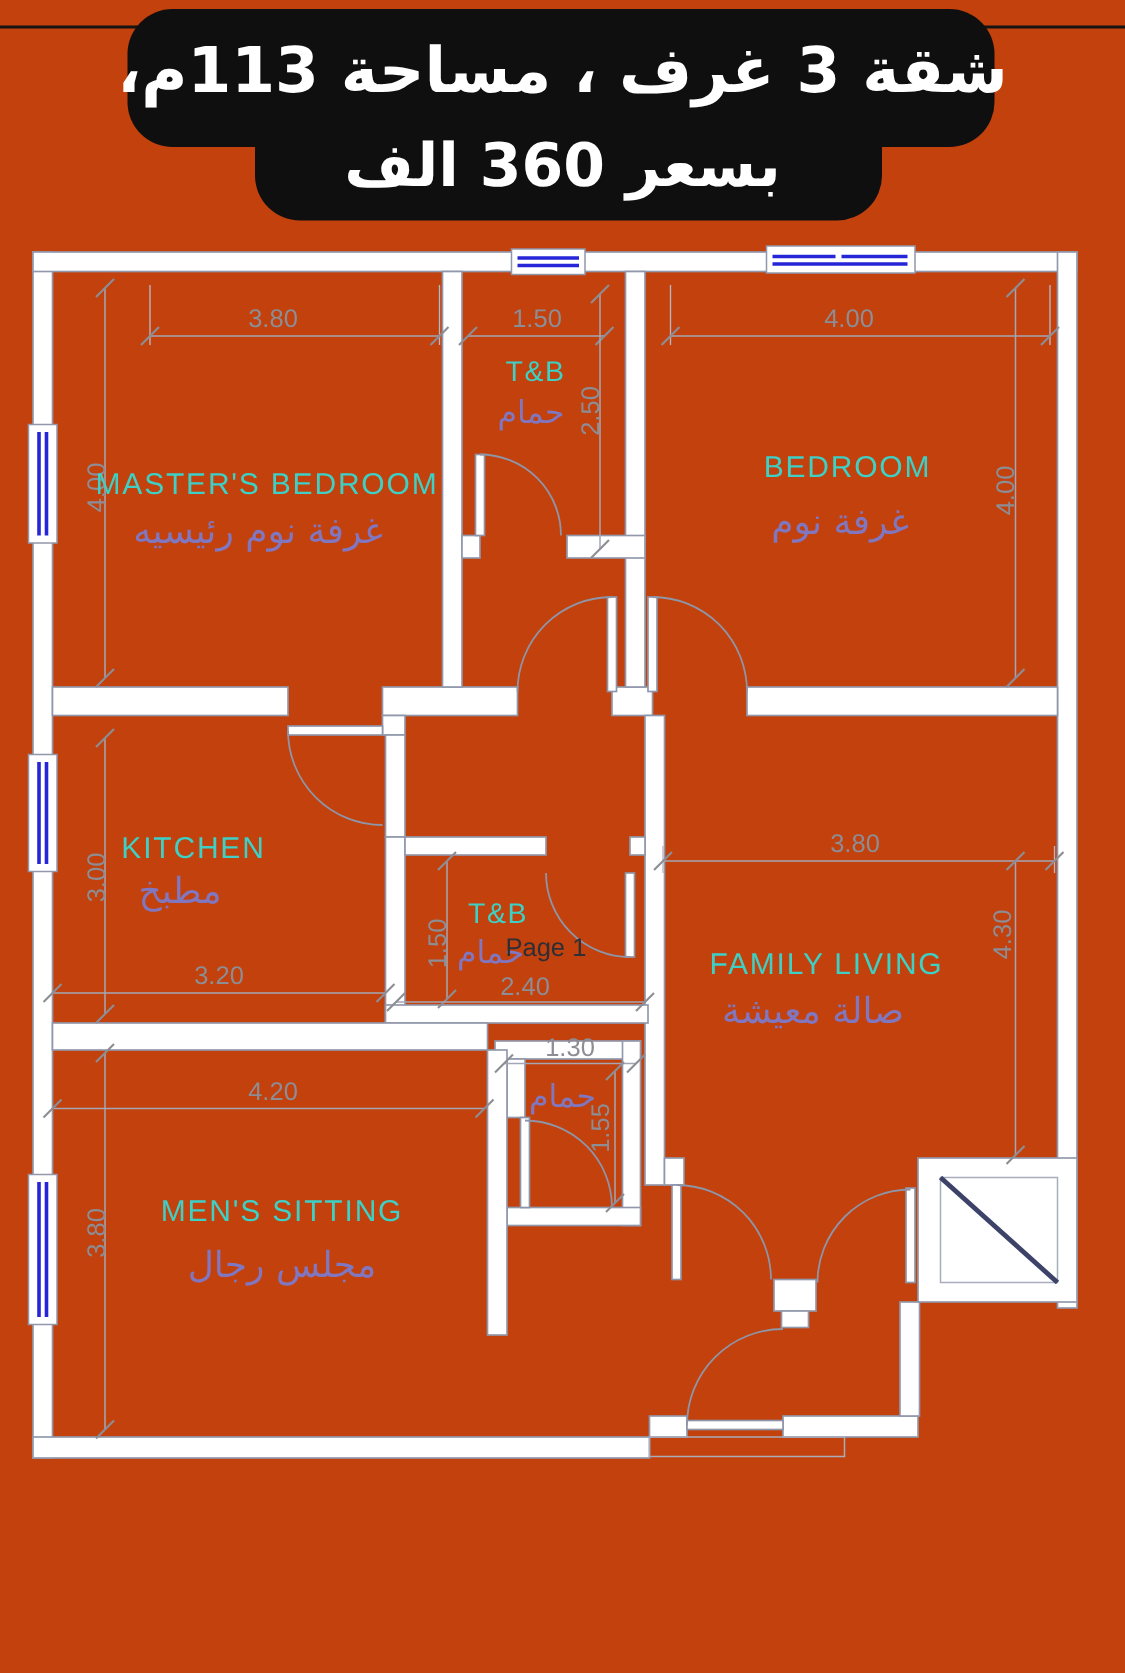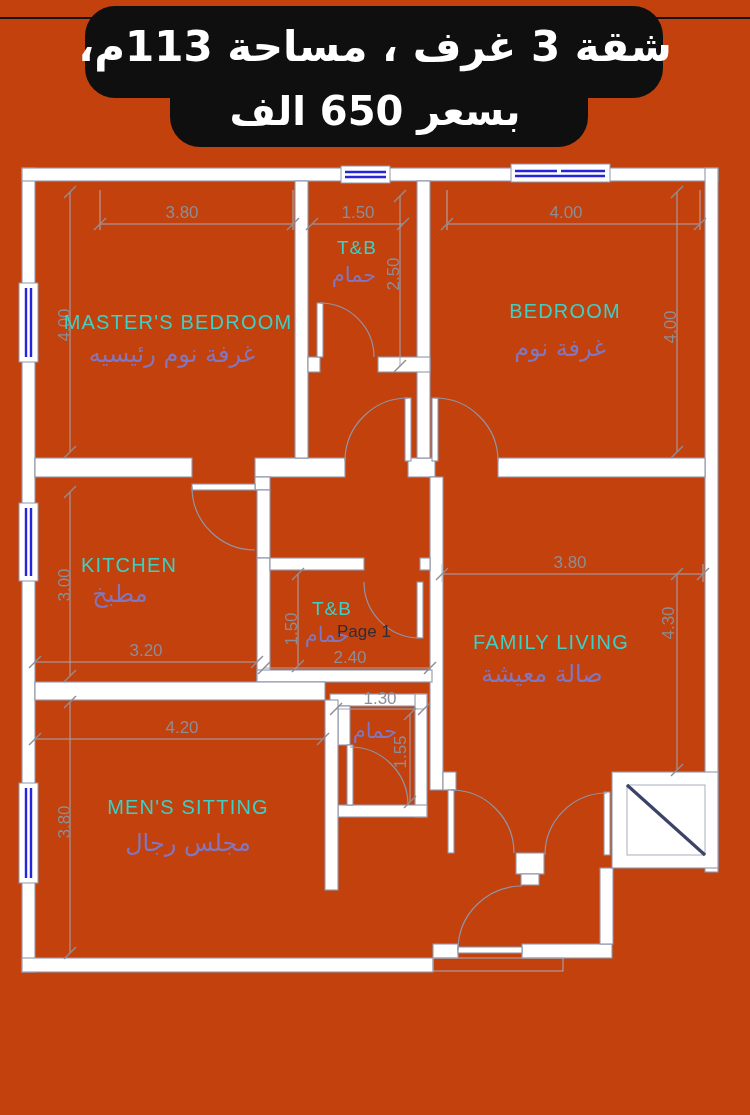--- a/index.html
+++ b/index.html
@@ -49,21 +49,21 @@
 <body>
 
 <div class="page">
 
   <div class="top-rule"></div>
 
   <div class="banner-block">
     <div class="banner-rect banner-r1"></div>
     <div class="banner-rect banner-r2"></div>
     <div class="banner-line banner-line1">شقة 3 غرف ، مساحة 113م،</div>
-    <div class="banner-line banner-line2">بسعر 650 الف</div>
+    <div class="banner-line banner-line2">بسعر 360 الف</div>
   </div>
 
   <svg width="750" height="1115" viewBox="0 0 750 1115" style="position:absolute;left:0;top:0;">
 
     <g>
       <rect class="wall" x="22" y="168" width="13" height="804"></rect>
       <rect class="wall" x="22" y="168" width="696" height="13"></rect>
       <rect class="wall" x="705" y="168" width="13" height="704"></rect>
       <rect class="wall" x="22" y="958" width="411" height="14"></rect>
       <rect class="wall" x="433" y="944" width="25" height="14"></rect>

